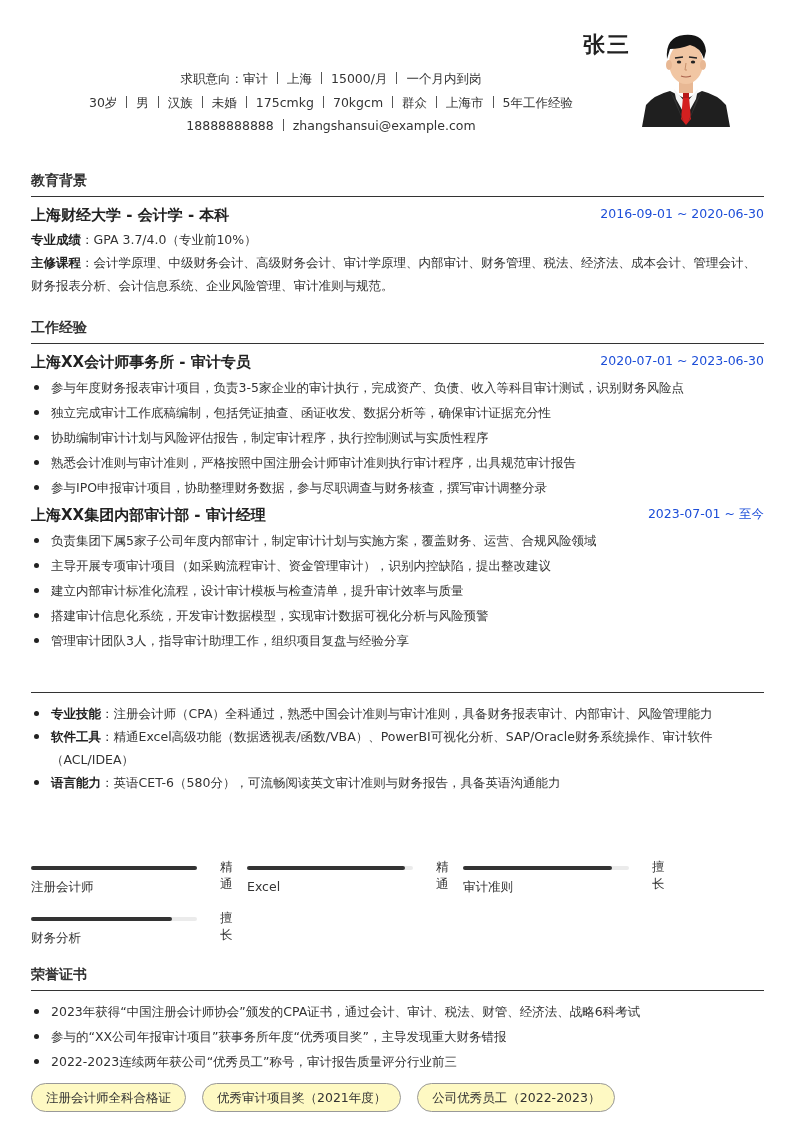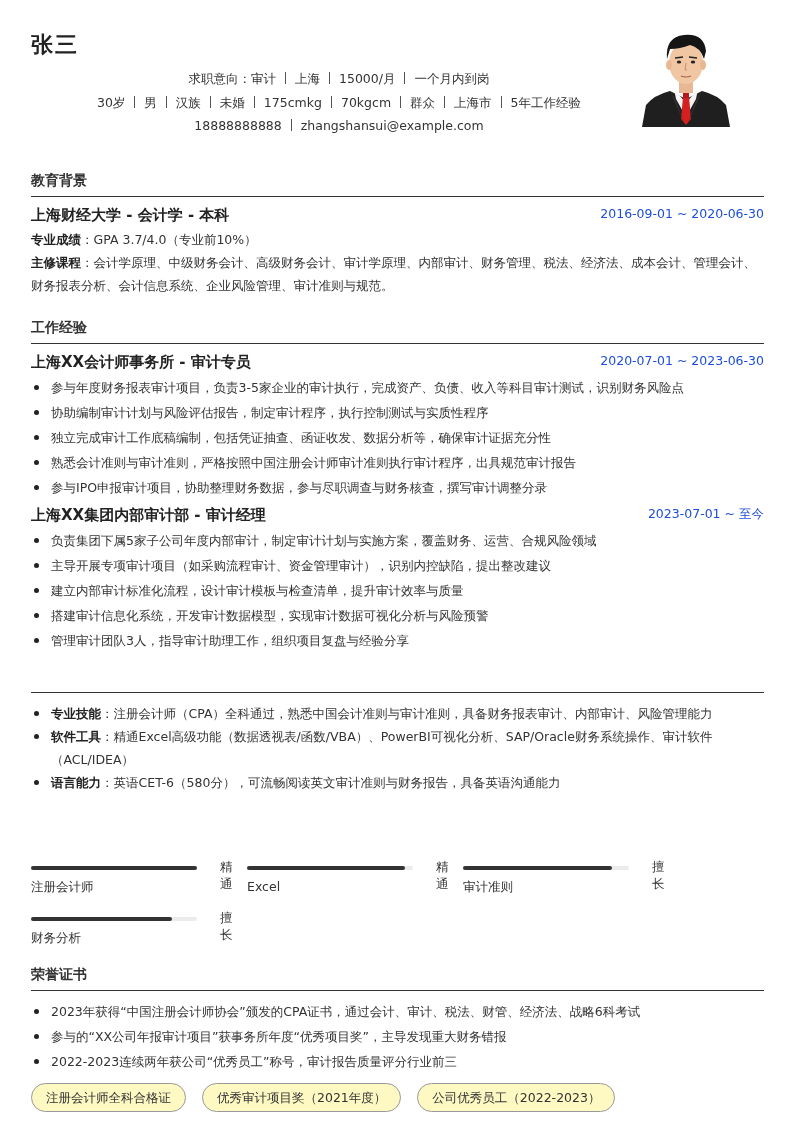--- a/index.html
+++ b/index.html
@@ -3,22 +3,22 @@
 <meta charset="utf-8">
 <style>
   * { box-sizing: border-box; margin: 0; padding: 0; }
   html, body { width: 794px; height: 1123px; background: #ffffff; overflow: hidden; }
   body { font-family: "DejaVu Sans", "Liberation Sans", sans-serif; color: #222; font-size: 12.5px; position: relative; }
 
   .page { position: absolute; left: 31px; top: 0; width: 733px; }
 
   
   .header { position: relative; height: 150px; }
-  .name { position: absolute; left: 0; width: 600px; top: 30px; text-align: left; font-size: 22px; font-weight: bold; color: #222; letter-spacing: 2px; }
-  .info-line { position: absolute; left: 8px; width: 600px; text-align: center; font-size: 12.5px; color: #333; white-space: nowrap; }
+  .name { position: absolute; left: 0; width: 600px; top: 30px; text-align: right; font-size: 22px; font-weight: bold; color: #222; letter-spacing: 2px; }
+  .info-line { position: absolute; left: 0; width: 600px; text-align: center; font-size: 12.5px; color: #333; white-space: nowrap; }
   .info-line.l1 { top: 71px; }
   .info-line.l2 { top: 95px; }
   .info-line.l3 { top: 118px; }
   .info-line .sep { display: inline-block; width: 1px; height: 12px; background: #555; margin: 0 9px; vertical-align: -1px; }
   .avatar { position: absolute; left: 609px; top: 27px; width: 92px; height: 100px; }
 
   
   .section { position: absolute; left: 0; width: 733px; }
   .section-title { font-size: 14px; font-weight: bold; color: #333; height: 22px; }
   .section-rule { height: 1px; background: #333; margin-top: 2px; }
@@ -115,22 +115,22 @@
   <div class="section" style="top:319px;">
     <div class="section-title">工作经验</div>
     <div class="section-rule"></div>
 
     <div class="row-head">
       <span class="title">上海XX会计师事务所 - 审计专员</span>
       <span class="date">2020-07-01 ~ 2023-06-30</span>
     </div>
     <ul class="bullets">
       <li>参与年度财务报表审计项目，负责3-5家企业的审计执行，完成资产、负债、收入等科目审计测试，识别财务风险点</li>
+      <li>独立完成审计工作底稿编制，包括凭证抽查、函证收发、数据分析等，确保审计证据充分性</li>
       <li>协助编制审计计划与风险评估报告，制定审计程序，执行控制测试与实质性程序</li>
-      <li>独立完成审计工作底稿编制，包括凭证抽查、函证收发、数据分析等，确保审计证据充分性</li>
       <li>熟悉会计准则与审计准则，严格按照中国注册会计师审计准则执行审计程序，出具规范审计报告</li>
       <li>参与IPO申报审计项目，协助整理财务数据，参与尽职调查与财务核查，撰写审计调整分录</li>
     </ul>
 
     <div class="row-head" style="margin-top:6px;">
       <span class="title">上海XX集团内部审计部 - 审计经理</span>
       <span class="date">2023-07-01 ~ 至今</span>
     </div>
     <ul class="bullets">
       <li>负责集团下属5家子公司年度内部审计，制定审计计划与实施方案，覆盖财务、运营、合规风险领域</li>

